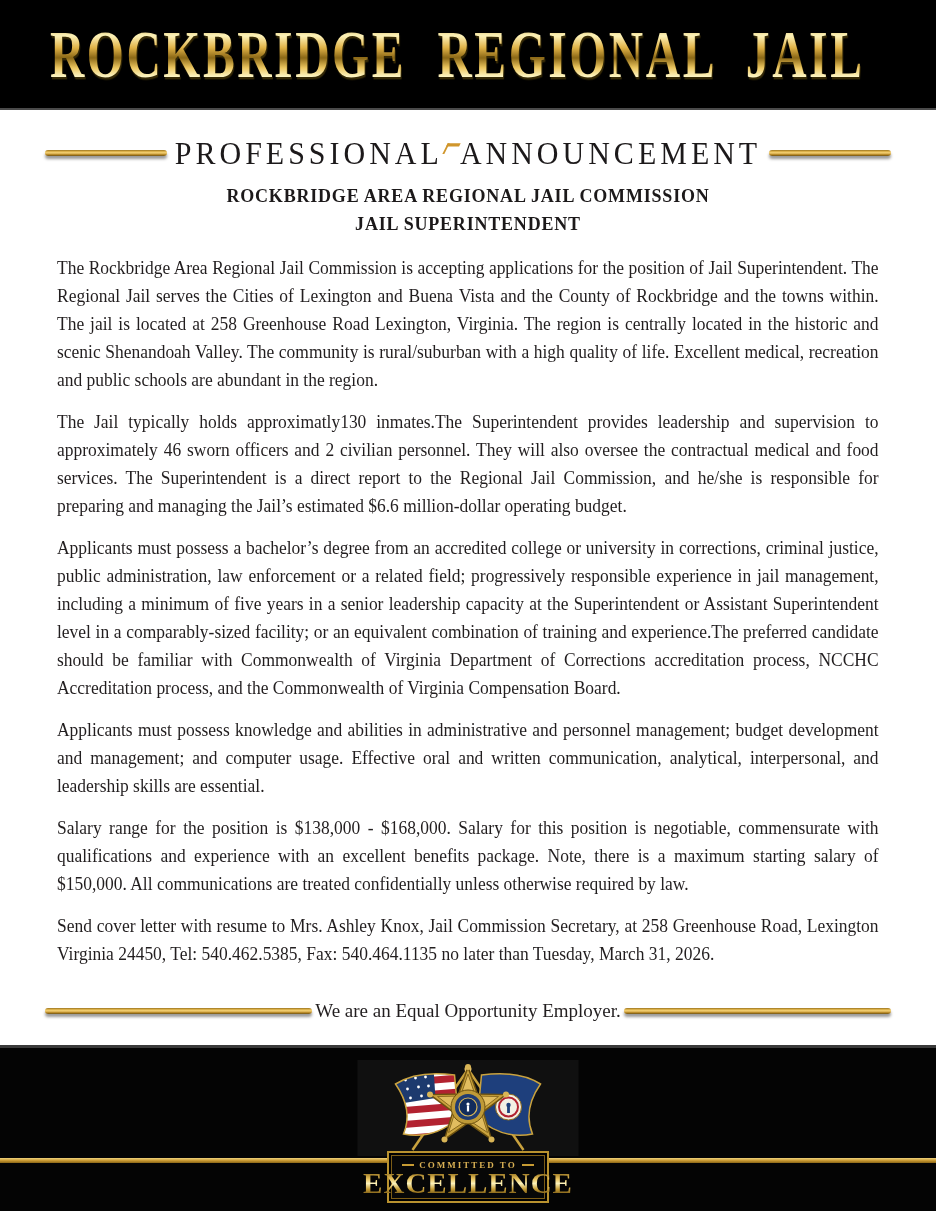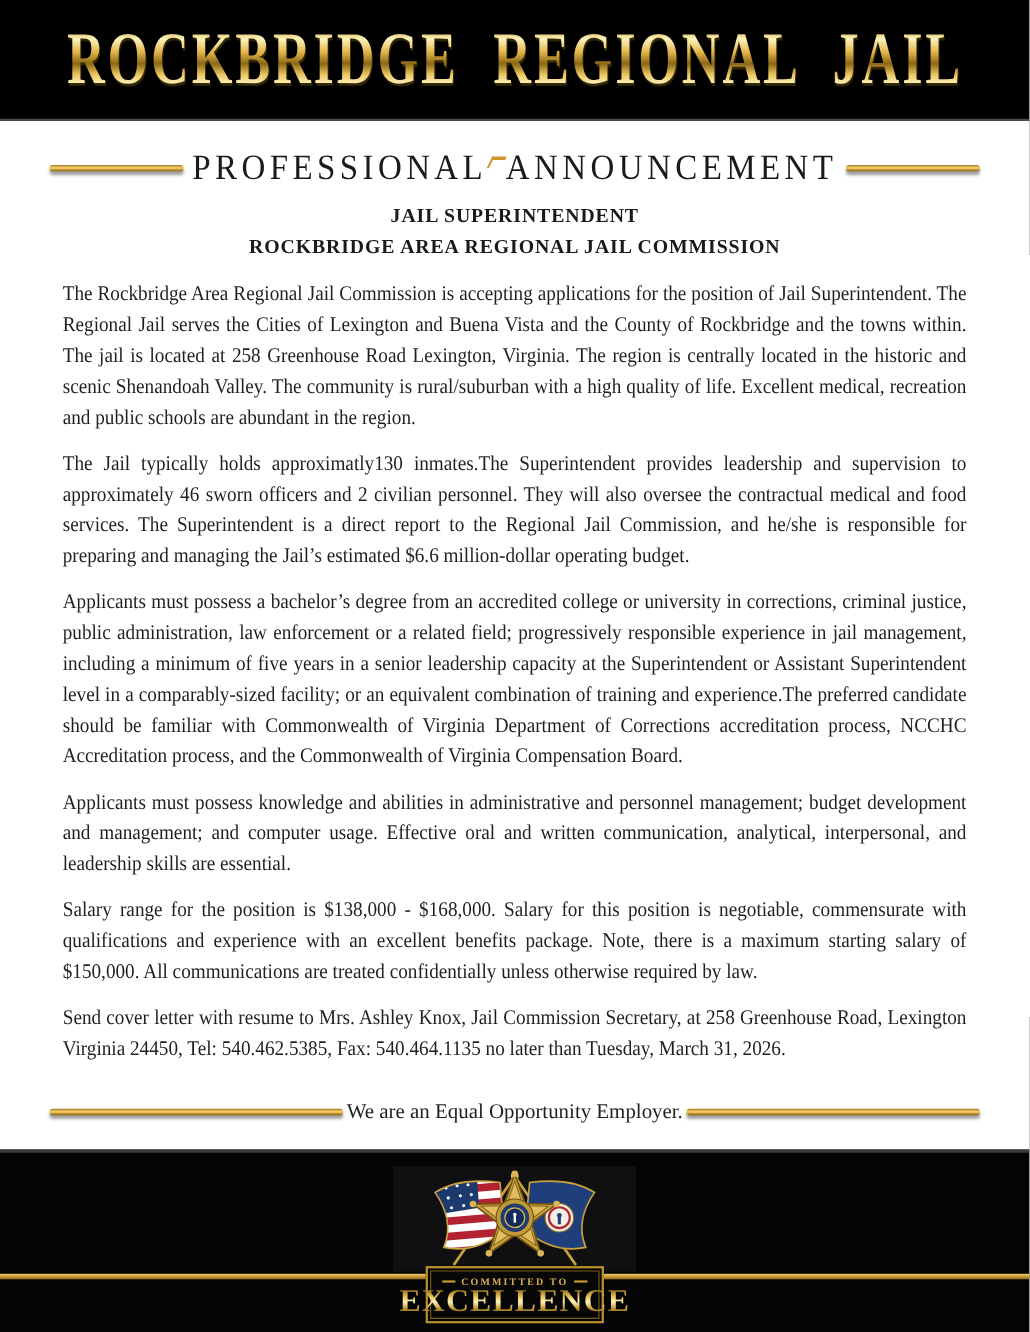--- a/index.html
+++ b/index.html
@@ -3,21 +3,21 @@
 <meta charset="utf-8">
 <style>
   html,body{margin:0;padding:0;background:#9e9e9e;}
   .page{
     position:relative;width:936px;height:1211px;background:#ffffff;
     font-family:"Liberation Serif", serif;color:#221e1f;overflow:hidden;
     margin:0 auto;
   }
   
   .banner{
-    height:110px;background:#000;display:flex;align-items:center;justify-content:center;
+    height:110px;background:#000;display:flex;align-items:center;justify-content:flex-end;
     border-bottom:2px solid #4a4a4a;box-sizing:border-box;
   }
   .banner-title{
     display:inline-block;white-space:nowrap;
     font-size:56px;font-weight:bold;letter-spacing:3px;word-spacing:20px;
     transform:scale(0.85,1.2);transform-origin:center;
     background:linear-gradient(180deg,#4a3608 0%,#caa033 12%,#fdf3bb 26%,#e0b246 42%,#8a6716 55%,#ecc65f 68%,#fdf6c6 80%,#9c7620 92%,#5d4510 100%);
     -webkit-background-clip:text;background-clip:text;color:transparent;
     filter:drop-shadow(1px 2px 0 rgba(90,70,10,0.6));
   }
@@ -87,22 +87,22 @@
 
     <div class="heading-row">
       <div class="gold-rule"></div>
       <div class="heading-text">
         <span>PROFESSIONAL</span><span class="gold-tick"></span><span>ANNOUNCEMENT</span>
       </div>
       <div class="gold-rule"></div>
     </div>
 
     <div class="job-title">
+      <div>ROCKBRIDGE AREA REGIONAL JAIL COMMISSION</div>
       <div>JAIL SUPERINTENDENT</div>
-      <div>ROCKBRIDGE AREA REGIONAL JAIL COMMISSION</div>
     </div>
 
     <div class="paras">
       <p class="para">The Rockbridge Area Regional Jail Commission is accepting applications for the position of Jail Superintendent. The Regional Jail serves the Cities of Lexington and Buena Vista and the County of Rockbridge and the towns within. The jail is located at 258 Greenhouse Road Lexington, Virginia. The region is centrally located in the historic and scenic Shenandoah Valley. The community is rural/suburban with a high quality of life. Excellent medical, recreation and public schools are abundant in the region.</p>
       <p class="para">The Jail typically holds approximatly130 inmates.The Superintendent provides leadership and supervision to approximately 46 sworn officers and 2 civilian personnel. They will also oversee the contractual medical and food services. The Superintendent is a direct report to the Regional Jail Commission, and he/she is responsible for preparing and managing the Jail’s estimated $6.6 million-dollar operating budget.</p>
       <p class="para">Applicants must possess a bachelor’s degree from an accredited college or university in corrections, criminal justice, public administration, law enforcement or a related field; progressively responsible experience in jail management, including a minimum of five years in a senior leadership capacity at the Superintendent or Assistant Superintendent level in a comparably-sized facility; or an equivalent combination of training and experience.The preferred candidate should be familiar with Commonwealth of Virginia Department of Corrections accreditation process, NCCHC Accreditation process, and the Commonwealth of Virginia Compensation Board.</p>
       <p class="para">Applicants must possess knowledge and abilities in administrative and personnel management; budget development and management; and computer usage.  Effective oral and written communication, analytical, interpersonal, and leadership skills are essential.</p>
       <p class="para">Salary range for the position is $138,000 - $168,000. Salary for this position is negotiable, commensurate with qualifications and experience with an excellent benefits package. Note, there is a maximum starting salary of $150,000. All communications are treated confidentially unless otherwise required by law.</p>
       <p class="para">Send cover letter with resume to Mrs. Ashley Knox, Jail Commission Secretary, at 258 Greenhouse Road, Lexington Virginia 24450, Tel: 540.462.5385, Fax: 540.464.1135 no later than Tuesday, March 31, 2026.</p>
     </div>

